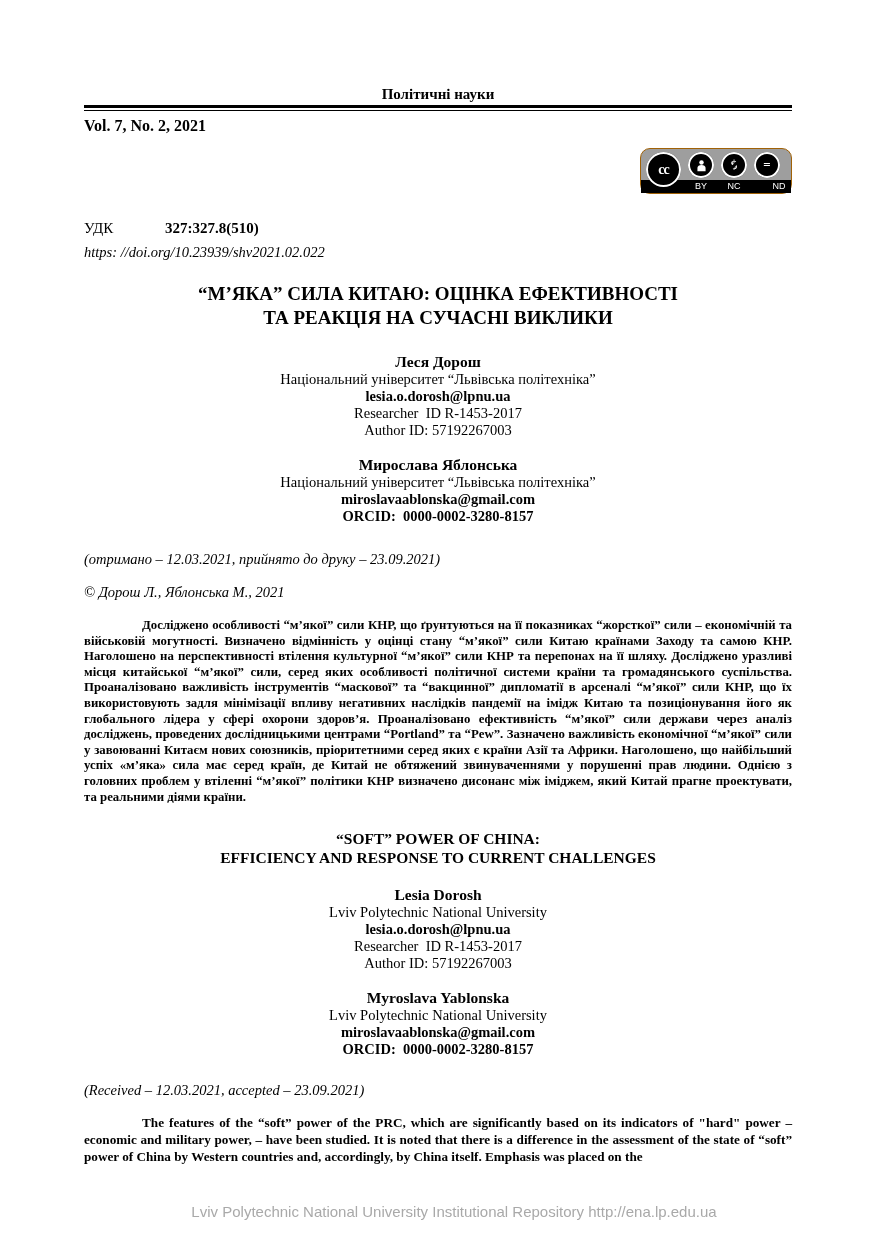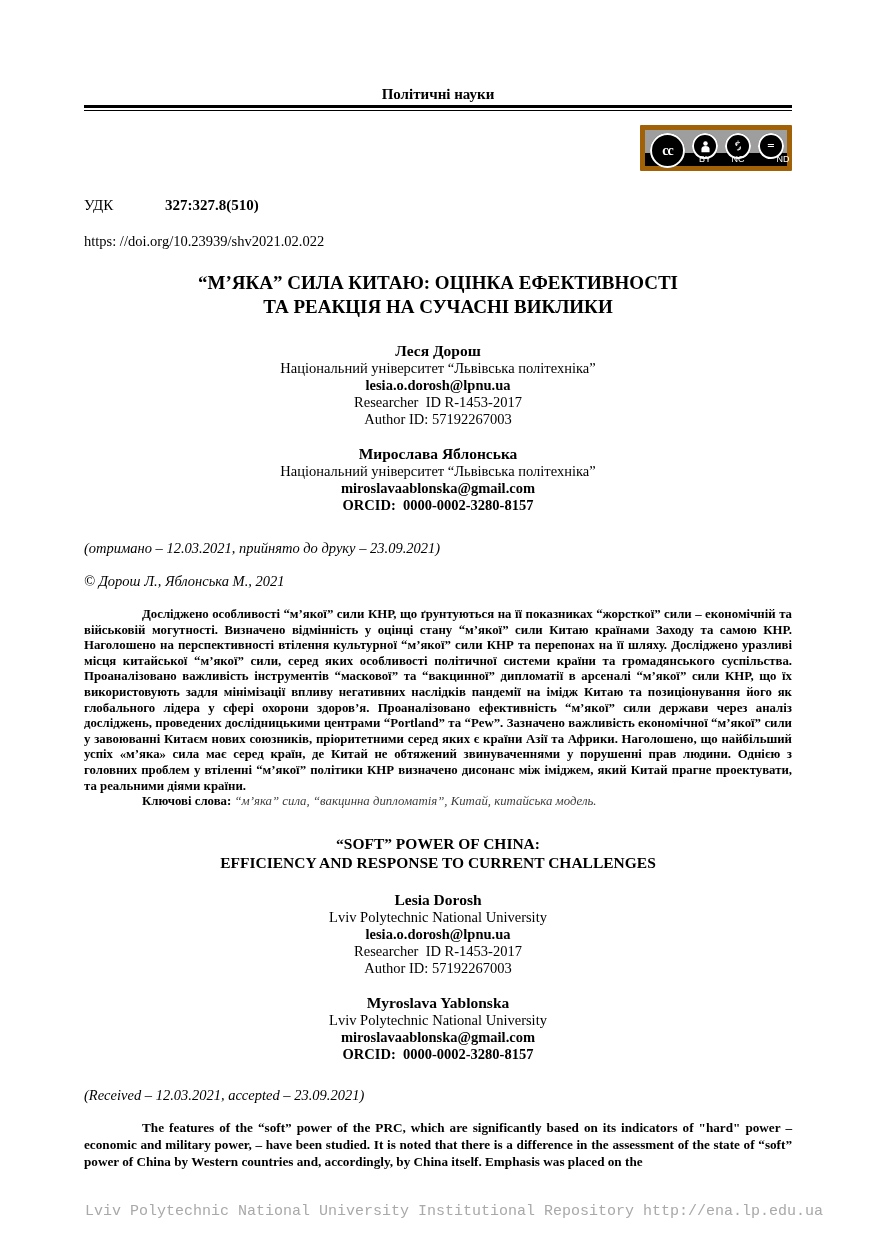--- a/index.html
+++ b/index.html
@@ -5,38 +5,38 @@
   html,body { margin:0; padding:0; background:#ffffff; }
   body { width:876px; height:1240px; font-family:"Liberation Serif", serif; color:#000; }
   .page { position:relative; width:876px; height:1240px; overflow:hidden; background:#fff; }
   .content { padding:0 84px; }
 
   .journal-head { padding-top:86px; text-align:center; font-weight:bold; font-size:15px; line-height:16px; }
   .head-rule { margin-top:3px; border-top:3px solid #000; border-bottom:1px solid #000; height:2px; }
   .vol { margin-top:6px; font-weight:bold; font-size:16px; line-height:17px; }
 
   .cc-row { display:flex; justify-content:flex-end; margin-top:14px; }
-  .cc-badge { position:relative; width:152px; height:46px; border:5px solid #a16207; border-radius:1px;
+  .cc-badge { position:relative; width:152px; height:46px; border:1px solid #a16207; border-radius:10px;
               background:#9e9e9e; box-sizing:border-box; }
   .cc-strip { position:absolute; left:0; right:0; bottom:0; height:13px; background:#000; }
   .cc-circle { position:absolute; background:#000; border-radius:50%;
                box-shadow:inset 0 0 0 2px #fff; display:flex; align-items:center; justify-content:center;
                color:#fff; font-weight:bold; }
   .cc-main { width:35px; height:35px; left:5px; top:3px; font-size:14px; letter-spacing:-1px; }
   .cc-sm { width:26px; height:26px; top:3px; font-size:13px; }
   .cc-by { left:47px; }
   .cc-nc { left:80px; }
   .cc-nd { left:113px; }
   .nc-slash { position:absolute; width:2.5px; height:18px; background:#000; transform:rotate(45deg); }
   .cc-lab { position:absolute; bottom:0; width:28px; text-align:center; color:#fff;
             font-family:"Liberation Sans",sans-serif; font-size:9px; line-height:13px; }
   .lab-by { left:46px; } .lab-nc { left:79px; } .lab-nd { left:124px; }
 
   .udk { margin:26px 0 0; font-size:15px; line-height:16px; }
-  .doi { margin:20px 0 0; font-size:14.5px; line-height:16px; }
+  .doi { margin:8px 0 0; font-size:14.5px; line-height:16px;font-style:italic; }
   .b { font-weight:bold;margin-left:48px; }
   .pre { white-space:pre-wrap; }
 
   .title { margin-top:22px; text-align:center; font-weight:bold; font-size:19px; line-height:24px; }
 
   .authors { margin-top:22px; text-align:center; font-size:14.5px; line-height:17px; }
   .authors div { margin:0; }
   .author-name { font-size:15.5px; font-weight:bold; line-height:19px; }
 
   .received { margin-top:26px; font-style:italic; font-size:14.5px; line-height:16px; }
@@ -44,30 +44,31 @@
 
   .abstract { margin:18px 0 0; font-weight:bold; text-align:justify; font-size:12.8px; line-height:15.6px; text-indent:58px; }
   .kw { margin:0; font-size:12.8px; line-height:15.6px; text-indent:58px; text-align:justify; }
   .kw-label { font-weight:bold; }
   .kw-text { font-style:italic; color:#3d3d3d; }
 
   .title-en { margin-top:24px; text-align:center; font-weight:bold; font-size:15.5px; line-height:19px; }
   .abstract-en { margin:16px 0 0; font-weight:bold; text-align:justify; font-size:13.2px; line-height:17px; text-indent:58px; }
 
   .footer { position:absolute; left:0; right:0; bottom:20px; text-align:center;
-            font-family:Liberation Mono, monospace; font-size:15px; color:#a9a9a9;padding-left:32px; }
+            font-family:Liberation Sans, sans-serif; font-size:15px; color:#a9a9a9;padding-left:32px; }
 </style>
 </head>
 <body>
 
 <div class="page">
   <div class="content">
 
     <div class="journal-head">Політичні науки</div>
     <div class="head-rule"></div>
+    <div class="vol">Vol. 7, No. 2, 2021</div>
 
     <div class="cc-row">
       <div class="cc-badge">
         <div class="cc-strip"></div>
         <div class="cc-circle cc-main">
           <span>cc</span>
         </div>
         <div class="cc-circle cc-sm cc-by">
           <svg width="15" height="15" viewBox="0 0 24 24">
             <circle cx="12" cy="7" r="3.6" fill="#fff"></circle>
@@ -108,21 +109,20 @@
       <div class="author-name">Мирослава Яблонська</div>
       <div>Національний університет “Львівська політехніка”</div>
       <div class="b">miroslavaablonska@gmail.com</div>
       <div class="b pre">ORCID:  0000-0002-3280-8157</div>
     </div>
 
     <div class="received">(отримано – 12.03.2021, прийнято до друку – 23.09.2021)</div>
     <div class="copyright">© Дорош Л., Яблонська М., 2021</div>
 
     <p class="abstract">Досліджено особливості “м’якої” сили КНР, що ґрунтуються на її показниках “жорсткої” сили – економічній та військовій могутності. Визначено відмінність у оцінці стану “м’якої” сили Китаю країнами Заходу та самою КНР. Наголошено на перспективності втілення культурної “м’якої” сили КНР та перепонах на її шляху. Досліджено уразливі місця китайської “м’якої” сили, серед яких особливості політичної системи країни та громадянського суспільства. Проаналізовано важливість інструментів “маскової” та “вакцинної” дипломатії в арсеналі “м’якої” сили КНР, що їх використовують задля мінімізації впливу негативних наслідків пандемії на імідж Китаю та позиціонування його як глобального лідера у сфері охорони здоров’я. Проаналізовано ефективність “м’якої” сили держави через аналіз досліджень, проведених дослідницькими центрами “Portland” та “Pew”. Зазначено важливість економічної “м’якої” сили у завоюванні Китаєм нових союзників, пріоритетними серед яких є країни Азії та Африки. Наголошено, що найбільший успіх «м’яка» сила має серед країн, де Китай не обтяжений звинуваченнями у порушенні прав людини. Однією з головних проблем у втіленні “м’якої” політики КНР визначено дисонанс між іміджем, який Китай прагне проектувати, та реальними діями країни.</p>
-    <p class="kw"><span class="kw-label">Ключові слова: </span><span class="kw-text">“м’яка” сила, “вакцинна дипломатія”, Китай, китайська модель.</span></p>
 
     <div class="title-en">
       <div>“SOFT” POWER OF CHINA:</div>
       <div>EFFICIENCY AND RESPONSE TO CURRENT CHALLENGES</div>
     </div>
 
     <div class="authors" style="margin-top:18px;">
       <div class="author-name">Lesia Dorosh</div>
       <div>Lviv Polytechnic National University</div>
       <div class="b">lesia.o.dorosh@lpnu.ua</div>

